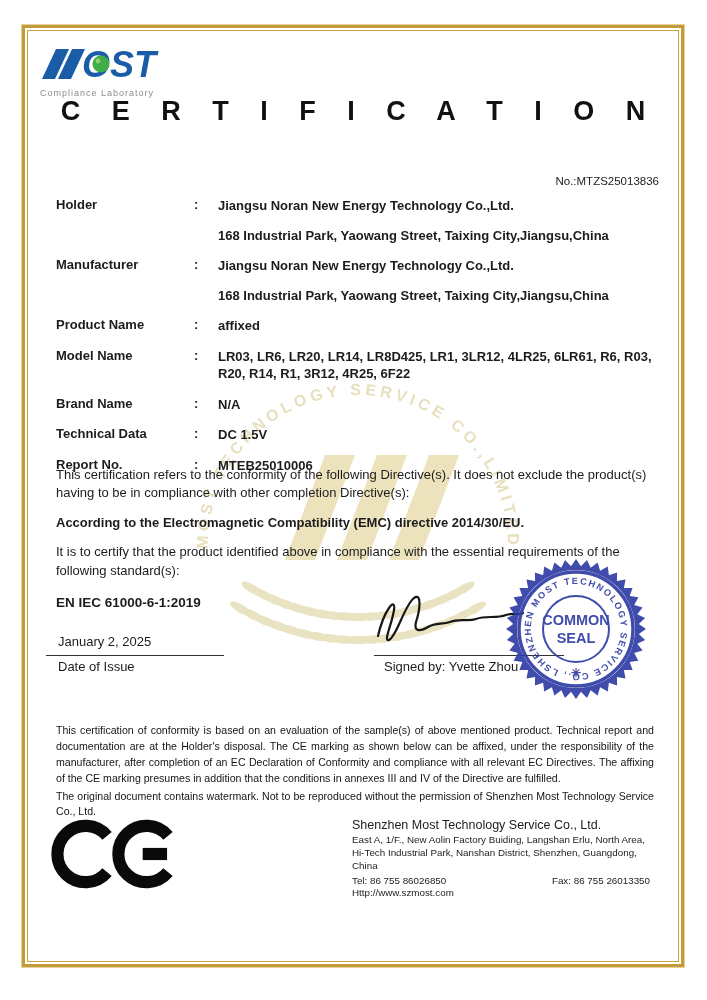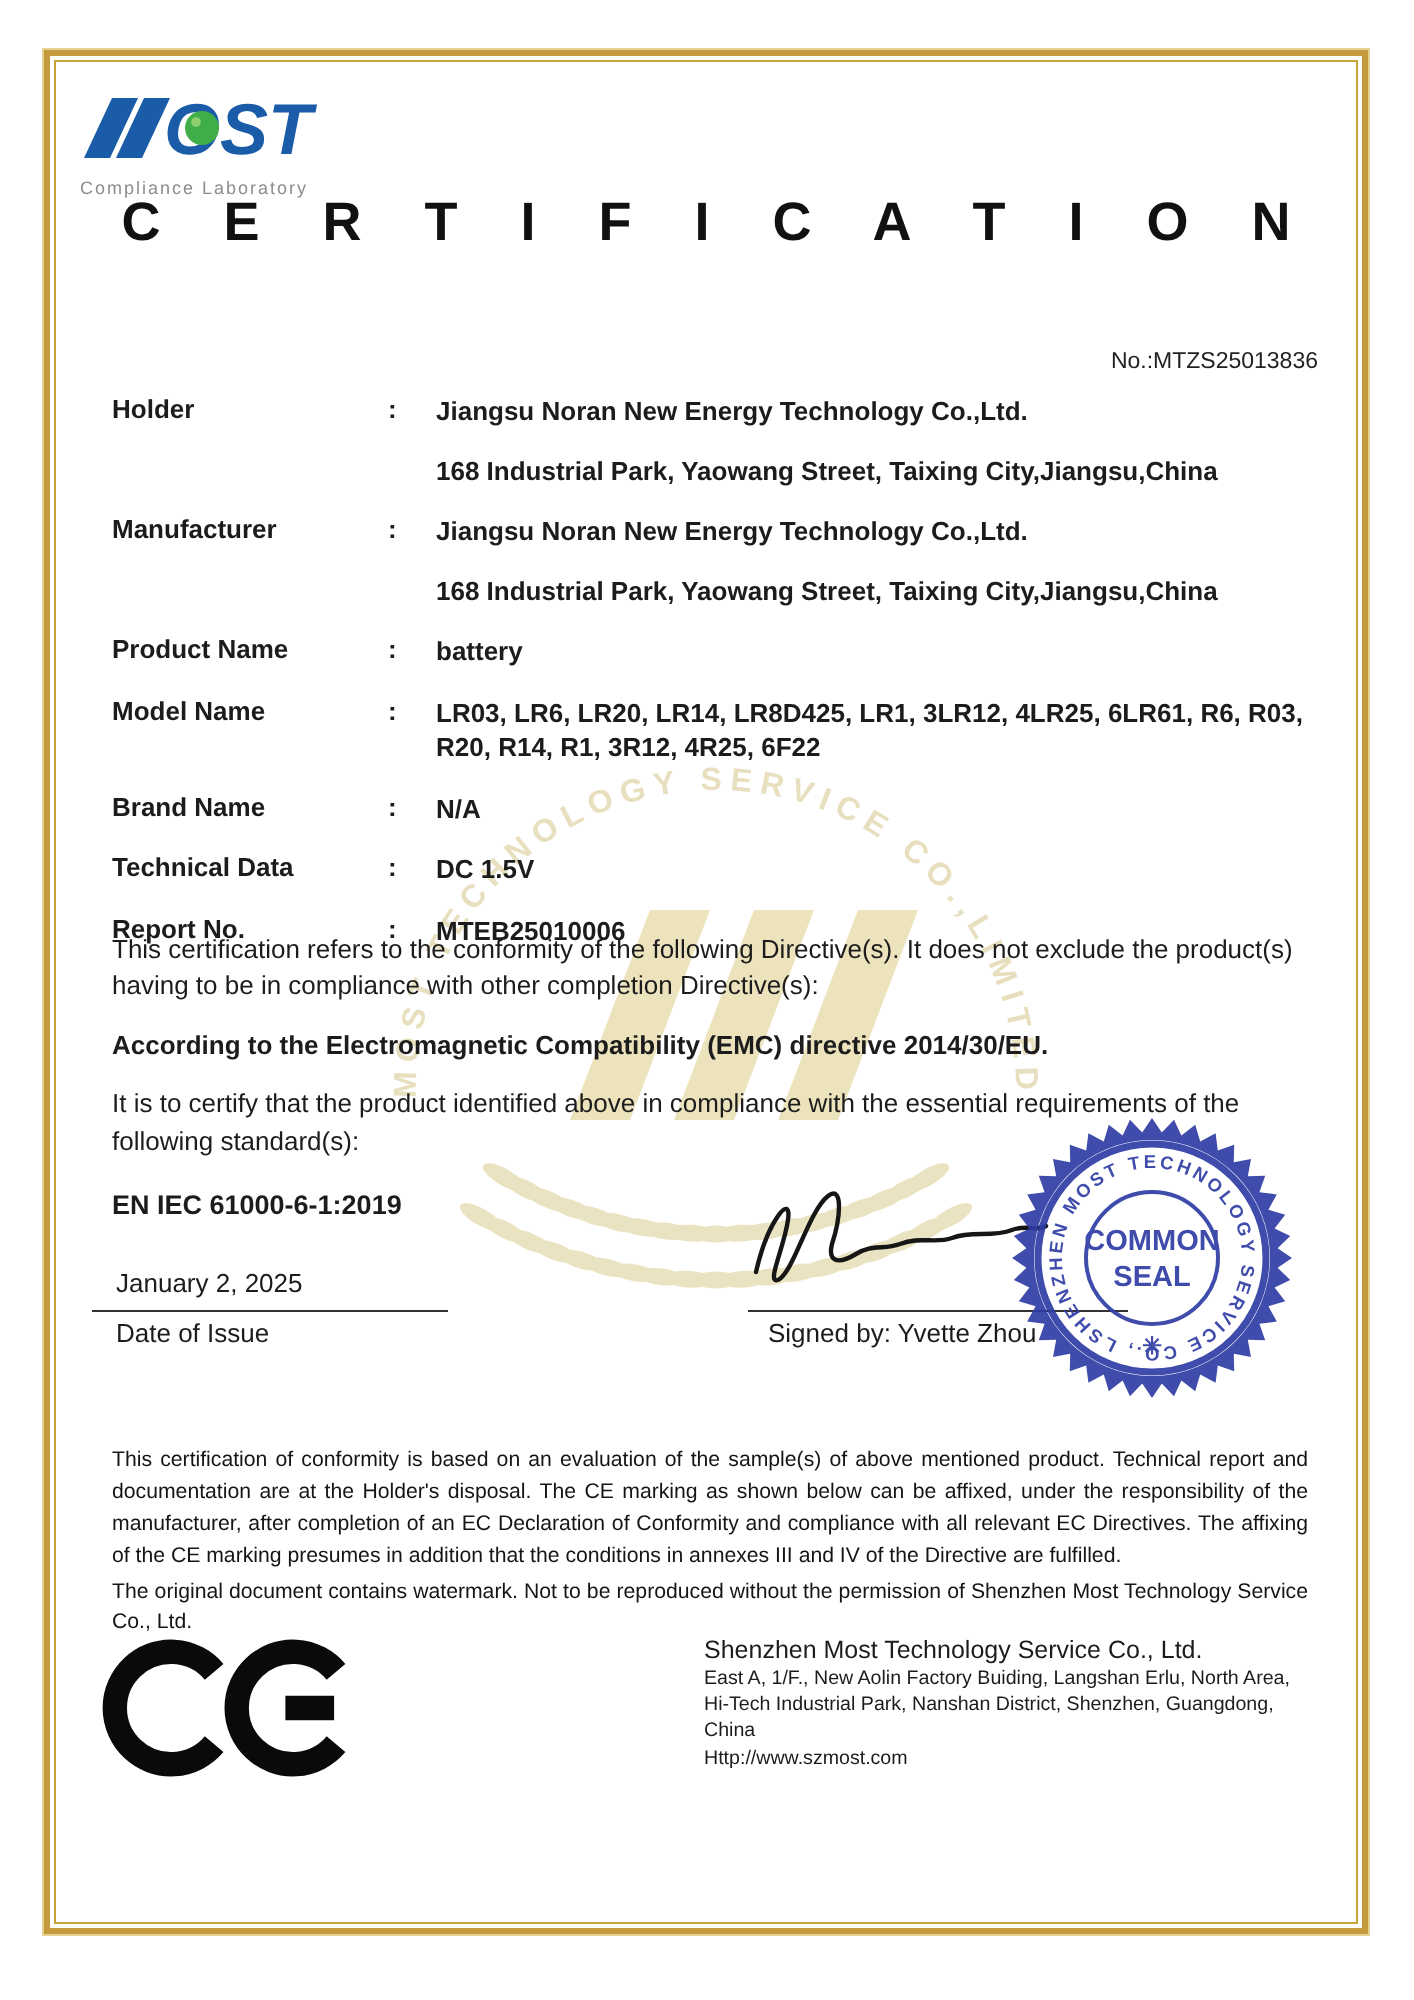--- a/index.html
+++ b/index.html
@@ -142,21 +142,21 @@
         <div class="fcolon">:</div>
         <div class="fvalue">
           <div class="vline">Jiangsu Noran New Energy Technology Co.,Ltd.</div>
           <div class="vline">168 Industrial Park, Yaowang Street, Taixing City,Jiangsu,China</div>
         </div>
       </div>
       <div class="frow">
         <div class="flabel">Product Name</div>
         <div class="fcolon">:</div>
         <div class="fvalue">
-          <div class="vline">battery</div>
+          <div class="vline">affixed</div>
         </div>
       </div>
       <div class="frow">
         <div class="flabel">Model Name</div>
         <div class="fcolon">:</div>
         <div class="fvalue">
           <div class="vline">LR03, LR6, LR20, LR14, LR8D425, LR1, 3LR12, 4LR25, 6LR61, R6, R03, R20, R14, R1, 3R12, 4R25, 6F22</div>
         </div>
       </div>
       <div class="frow">
@@ -229,17 +229,21 @@
         <path d="M128,20.7 A30,30 0 1 0 128,59.3"></path>
         <path d="M101,40 L127,40"></path>
       </g>
     </svg>
 
     <div class="company">
       <div class="company-name">Shenzhen Most Technology Service Co., Ltd.</div>
       <div class="company-addr">East A, 1/F., New Aolin Factory Buiding, Langshan Erlu, North Area,</div>
       <div class="company-addr">Hi-Tech Industrial Park, Nanshan District, Shenzhen, Guangdong,</div>
       <div class="company-addr">China</div>
+      <div class="telfax">
+        <span>Tel: 86 755 86026850</span>
+        <span class="fax">Fax: 86 755 26013350</span>
+      </div>
       <div class="website">Http://www.szmost.com</div>
     </div>
 
   </div>
 </div>
 
 </body></html>

